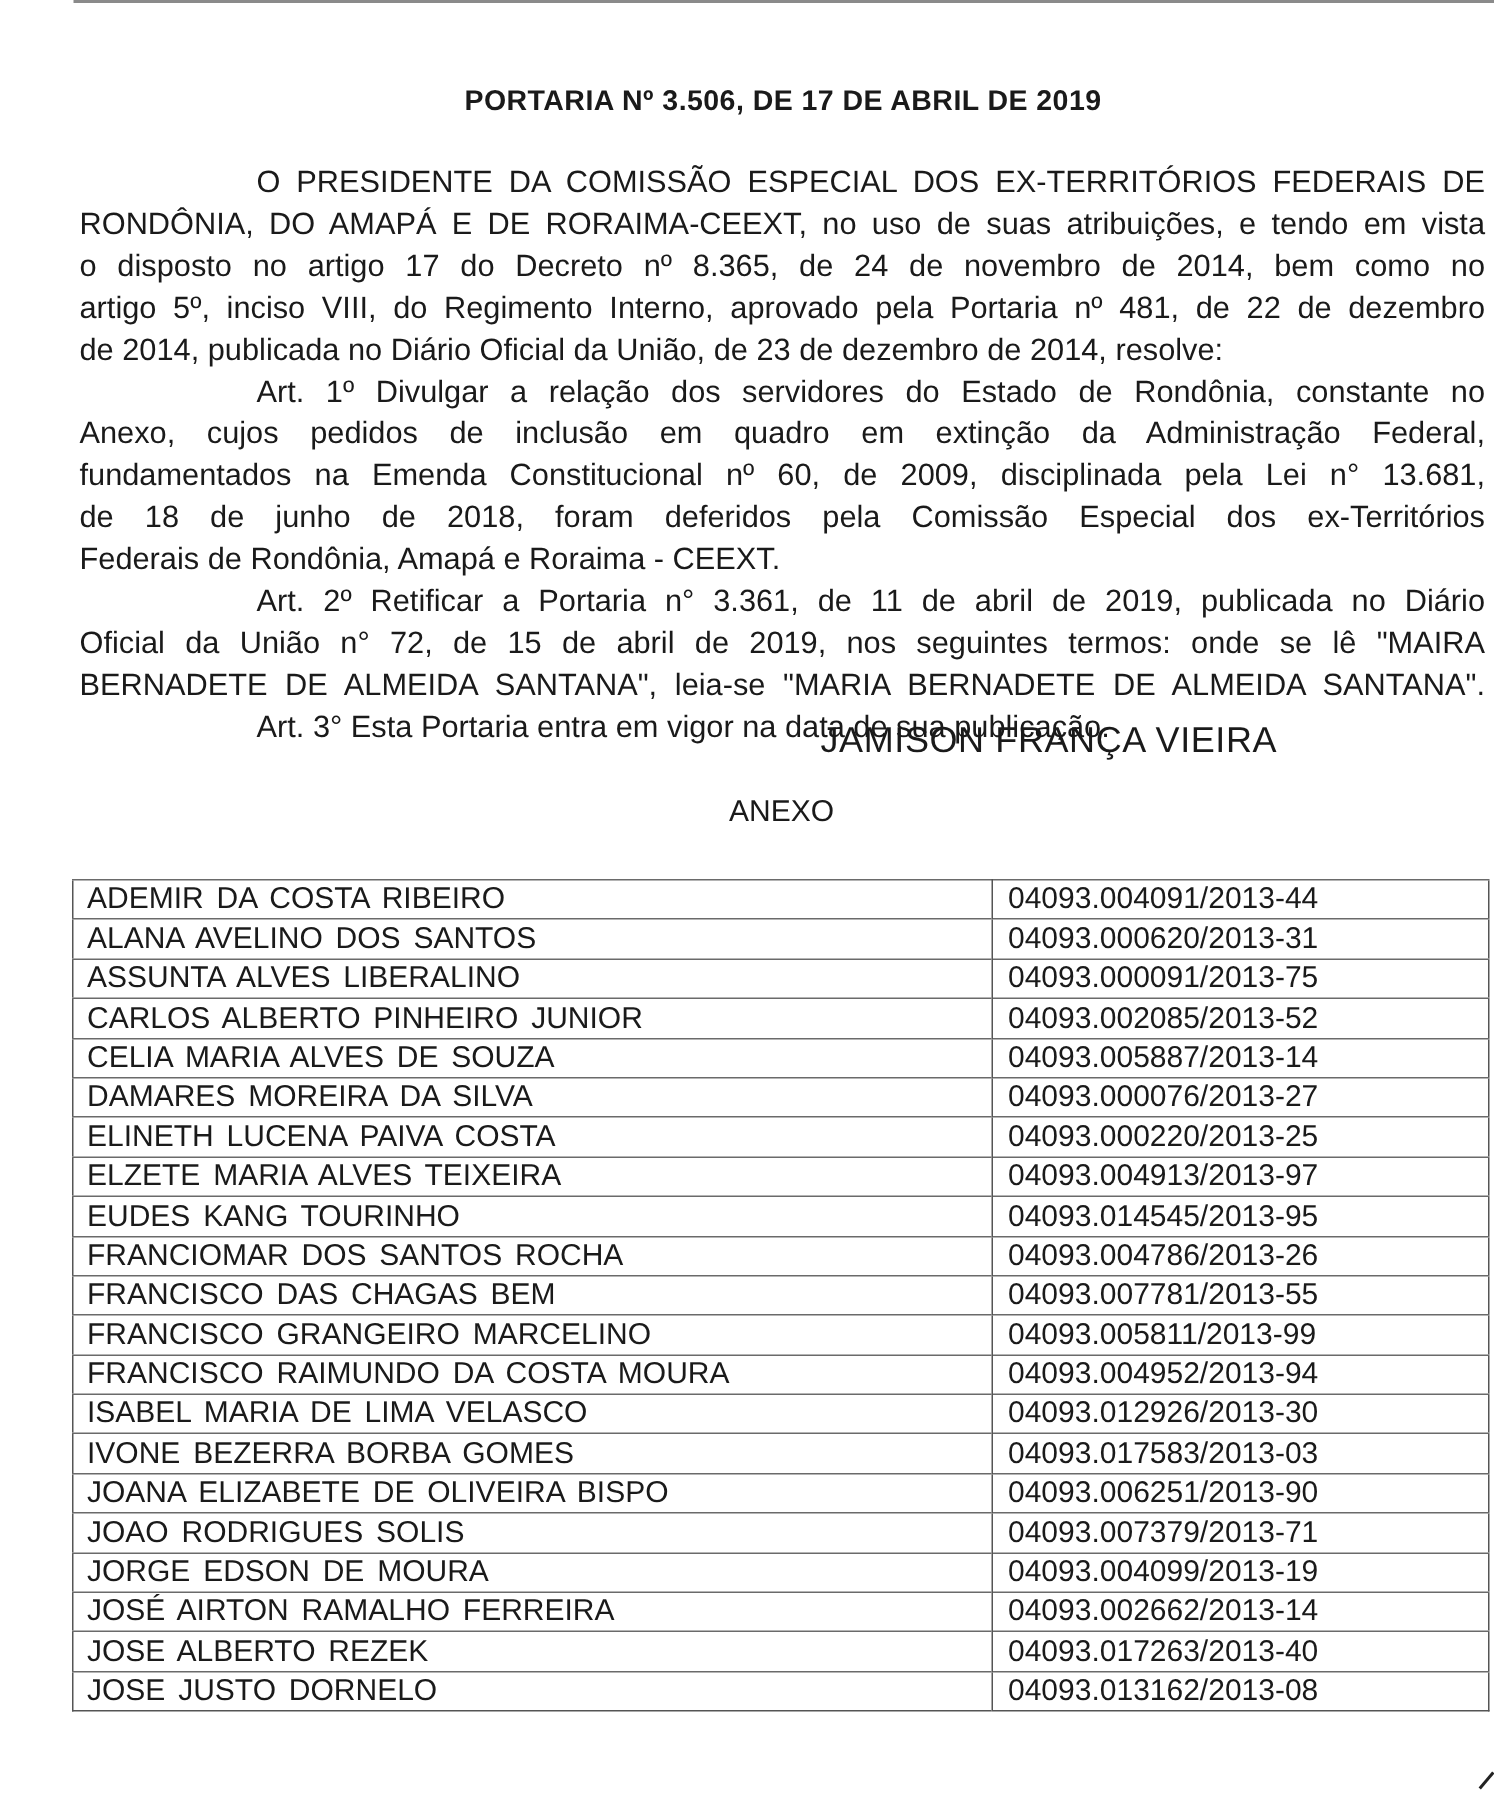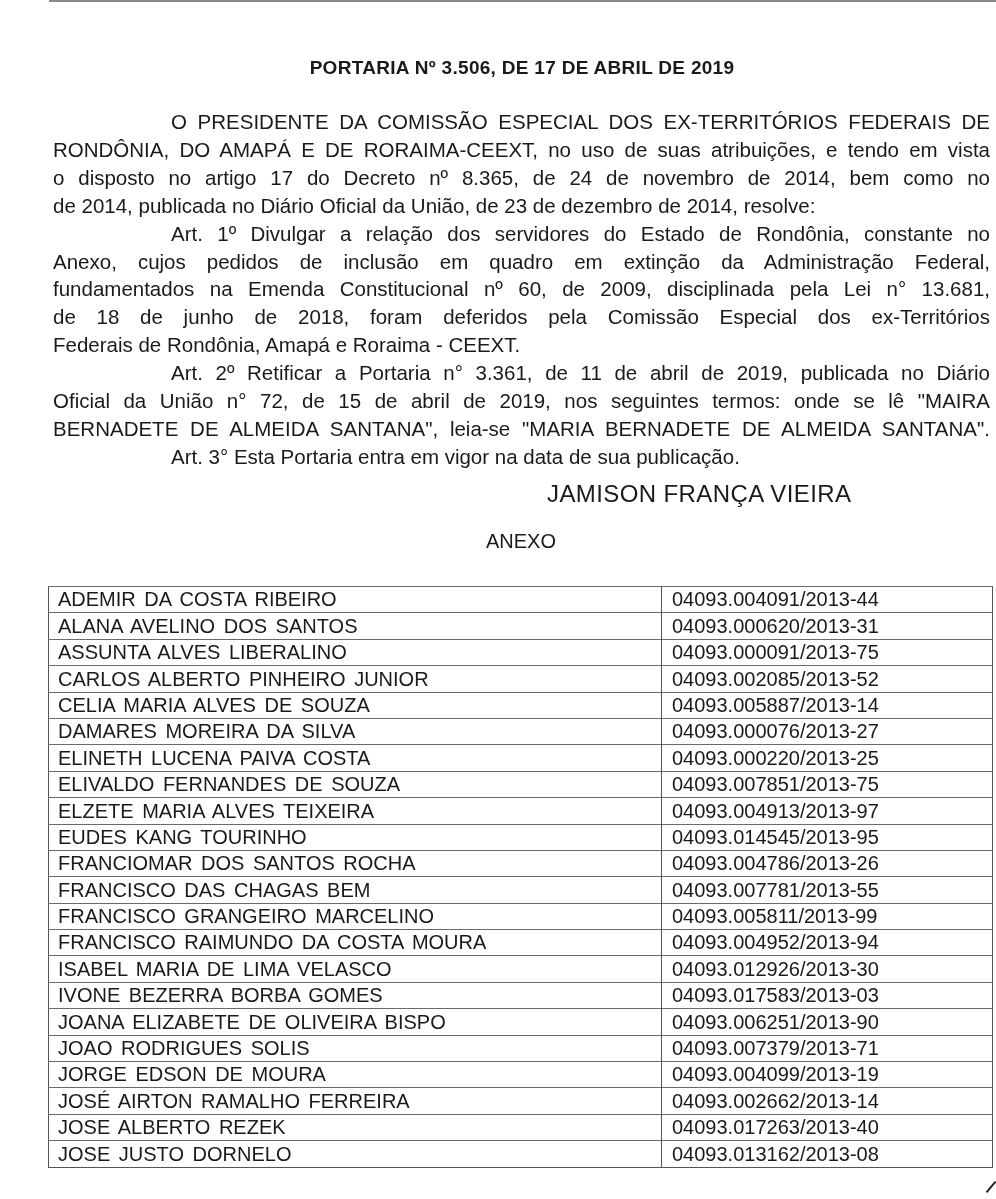--- a/index.html
+++ b/index.html
@@ -108,20 +108,21 @@
 
 <div class="top-rule"></div>
 
 <div class="title">PORTARIA Nº 3.506, DE 17 DE ABRIL DE 2019</div>
 
 <div class="body-text">
   <div>
     <p class="indent">O PRESIDENTE DA COMISSÃO ESPECIAL DOS EX-TERRITÓRIOS FEDERAIS DE</p>
     <p>RONDÔNIA, DO AMAPÁ E DE RORAIMA-CEEXT, no uso de suas atribuições, e tendo em vista</p>
     <p>o disposto no artigo 17 do Decreto nº 8.365, de 24 de novembro de 2014, bem como no</p>
+    <p>artigo 5º, inciso VIII, do Regimento Interno, aprovado pela Portaria nº 481, de 22 de dezembro</p>
     <p class="last-line-left">de 2014, publicada no Diário Oficial da União, de 23 de dezembro de 2014, resolve:</p>
   </div>
   <div>
     <p class="indent">Art. 1º Divulgar a relação dos servidores do Estado de Rondônia, constante no</p>
     <p>Anexo, cujos pedidos de inclusão em quadro em extinção da Administração Federal,</p>
     <p>fundamentados na Emenda Constitucional nº 60, de 2009, disciplinada pela Lei n° 13.681,</p>
     <p>de 18 de junho de 2018, foram deferidos pela Comissão Especial dos ex-Territórios</p>
     <p class="last-line-left">Federais de Rondônia, Amapá e Roraima - CEEXT.</p>
   </div>
   <div>
@@ -162,24 +163,20 @@
       </tr>
       <tr>
         <td class="name-cell">DAMARES MOREIRA DA SILVA</td>
         <td class="proc-cell">04093.000076/2013-27</td>
       </tr>
       <tr>
         <td class="name-cell">ELINETH LUCENA PAIVA COSTA</td>
         <td class="proc-cell">04093.000220/2013-25</td>
       </tr>
       <tr>
-        <td class="name-cell">ELIVALDO FERNANDES DE SOUZA</td>
-        <td class="proc-cell">04093.007851/2013-75</td>
-      </tr>
-      <tr>
         <td class="name-cell">ELZETE MARIA ALVES TEIXEIRA</td>
         <td class="proc-cell">04093.004913/2013-97</td>
       </tr>
       <tr>
         <td class="name-cell">EUDES KANG TOURINHO</td>
         <td class="proc-cell">04093.014545/2013-95</td>
       </tr>
       <tr>
         <td class="name-cell">FRANCIOMAR DOS SANTOS ROCHA</td>
         <td class="proc-cell">04093.004786/2013-26</td>

